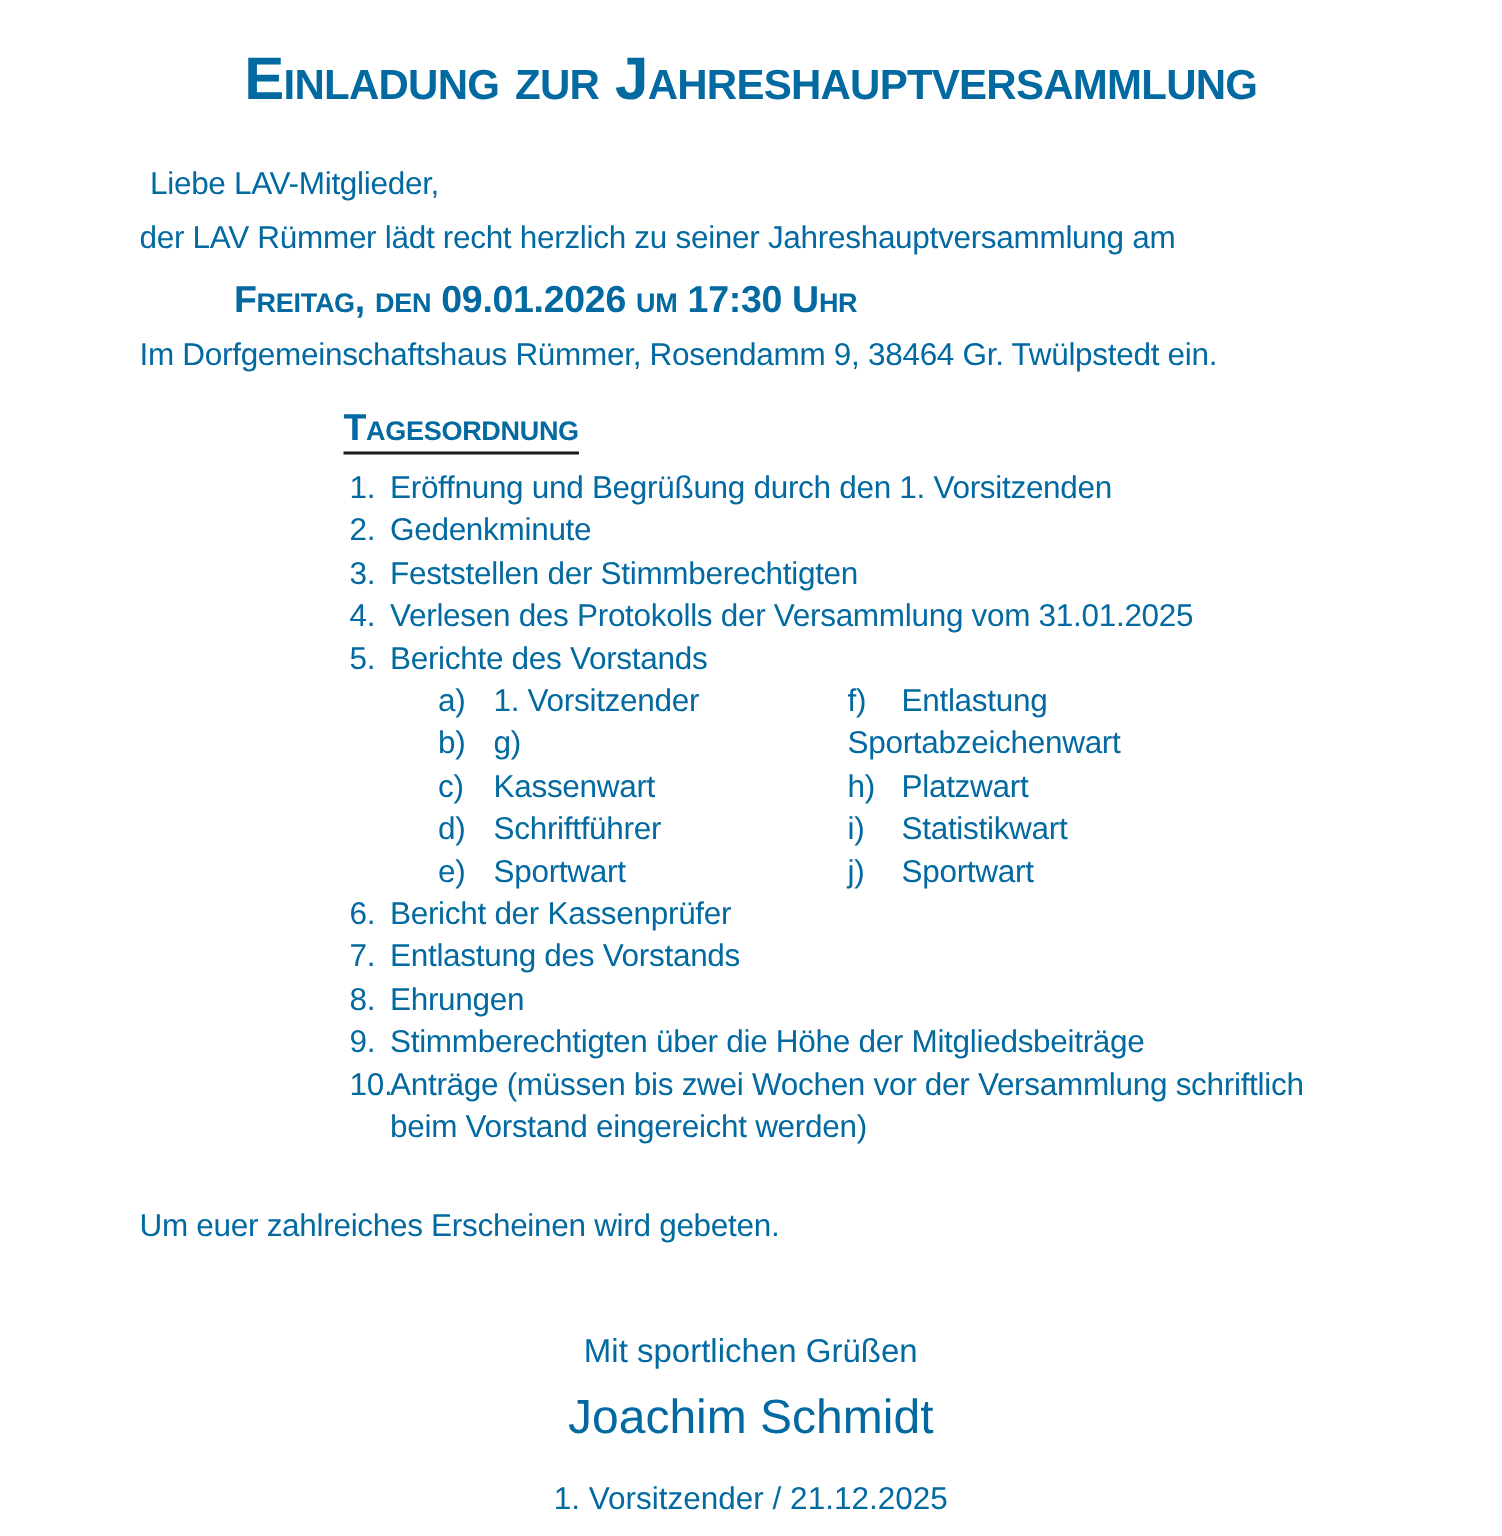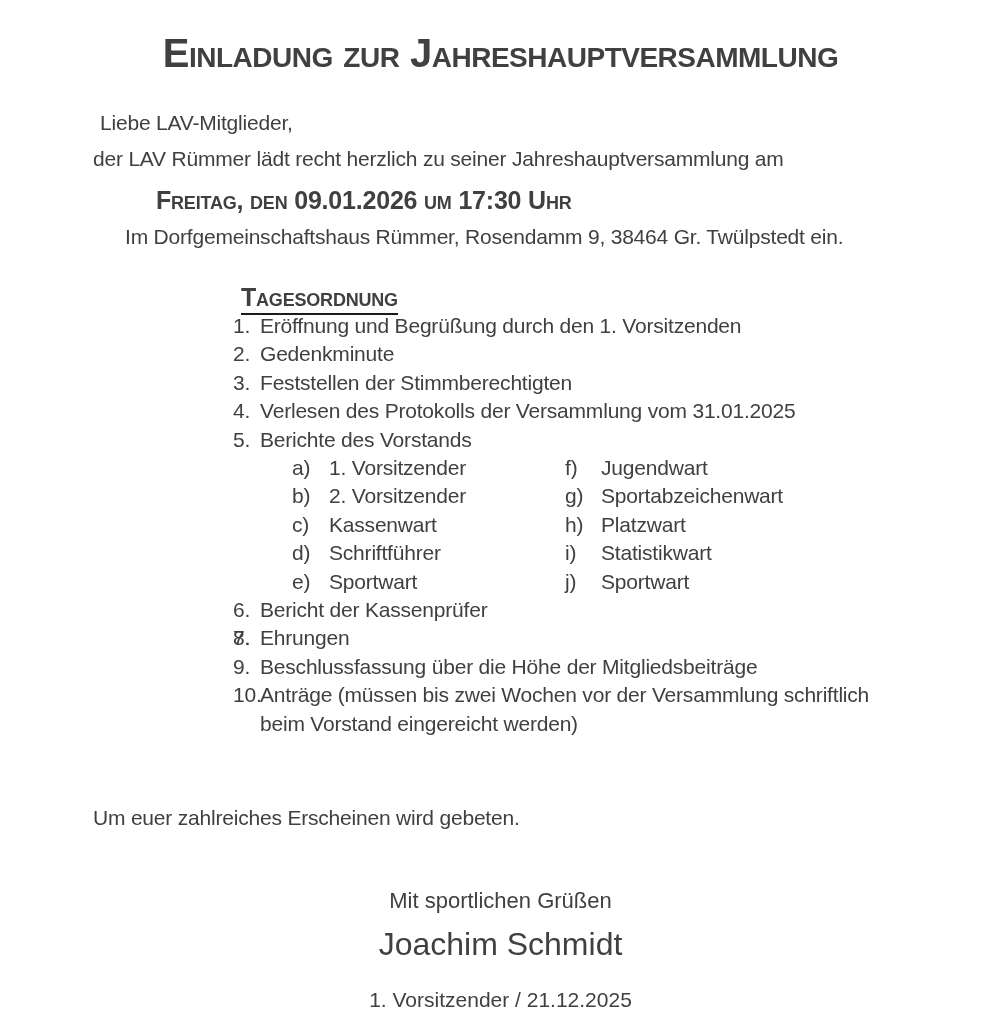--- a/index.html
+++ b/index.html
@@ -1,21 +1,21 @@
 <!DOCTYPE html>
 <html lang="de"><head>
 <meta charset="utf-8">
 <style>
   html, body { margin: 0; padding: 0; background: #ffffff; }
   .page {
     position: relative;
     width: 1001px;
     height: 1024px;
     background: #ffffff;
-    color: #404040;
+    color: #0369a1;
     font-family: "Liberation Sans", sans-serif;
     overflow: hidden;
   }
   .abs { position: absolute; }
 
   .doc-title {
     left: 0; top: 28px; width: 100%;
     margin: 0;
     text-align: center;
     font-size: 40px;
@@ -34,25 +34,25 @@
   .intro      { left: 93px; top: 145px; }
   .date-line {
     left: 156px; top: 185px;
     margin: 0;
     font-size: 25px;
     line-height: 30px;
     font-weight: 700;
     font-variant: small-caps;
     letter-spacing: -0.2px;
   }
-  .location   { left: 93px; top: 223px; margin-left: 32px; }
+  .location   { left: 93px; top: 223px; }
 
   .agenda-heading {
     left: 229px; top: 270px;
-    margin: 12px;
+    margin: 0;
     font-size: 25px;
     line-height: 30px;
     font-weight: 700;
     font-variant: small-caps;
     letter-spacing: -0.2px;
   }
   .agenda-heading .u {
     display: inline-block;
     border-bottom: 2.5px solid #1b1b1b;
     padding-bottom: 1px;
@@ -141,25 +141,24 @@
     </div>
     <div class="agenda-item">
       <span class="num">5.</span>
       <span class="txt">Berichte des Vorstands</span>
     </div>
 
     <div class="agenda-sub-row">
       <span>a)</span>
       <span>1. Vorsitzender</span>
       <span>f)</span>
-      <span>Jugendwart</span>
+      <span>Entlastung</span>
     </div>
     <div class="agenda-sub-row">
       <span>b)</span>
-      <span>2. Vorsitzender</span>
       <span>g)</span>
       <span>Sportabzeichenwart</span>
     </div>
     <div class="agenda-sub-row">
       <span>c)</span>
       <span>Kassenwart</span>
       <span>h)</span>
       <span>Platzwart</span>
     </div>
     <div class="agenda-sub-row">
@@ -174,28 +173,29 @@
       <span>j)</span>
       <span>Sportwart</span>
     </div>
 
     <div class="agenda-item">
       <span class="num">6.</span>
       <span class="txt">Bericht der Kassenprüfer</span>
     </div>
     <div class="agenda-item">
       <span class="num">7.</span>
+      <span class="txt">Entlastung des Vorstands</span>
     </div>
     <div class="agenda-item">
       <span class="num">8.</span>
       <span class="txt">Ehrungen</span>
     </div>
     <div class="agenda-item">
       <span class="num">9.</span>
-      <span class="txt">Beschlussfassung über die Höhe der Mitgliedsbeiträge</span>
+      <span class="txt">Stimmberechtigten über die Höhe der Mitgliedsbeiträge</span>
     </div>
     <div class="agenda-item">
       <span class="num">10.</span>
       <span class="txt">Anträge (müssen bis zwei Wochen vor der Versammlung schriftlich
 beim Vorstand eingereicht werden)</span>
     </div>
 
   </div>
 
   <p class="abs body-line closing">Um euer zahlreiches Erscheinen wird gebeten.</p>

